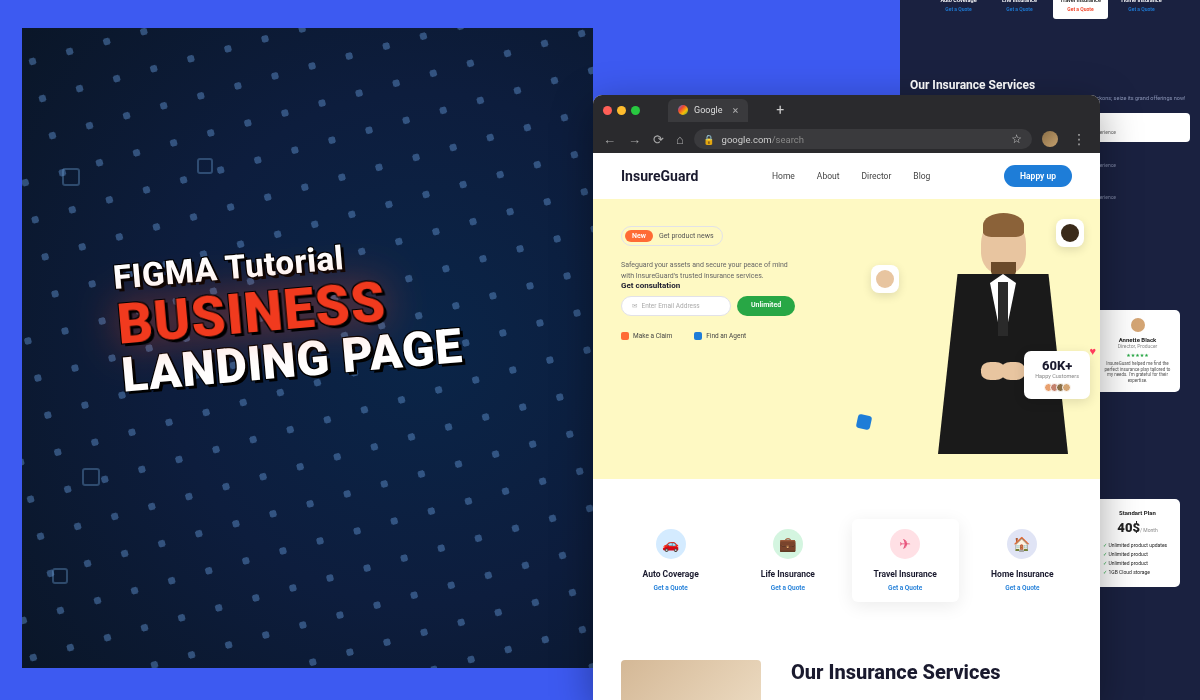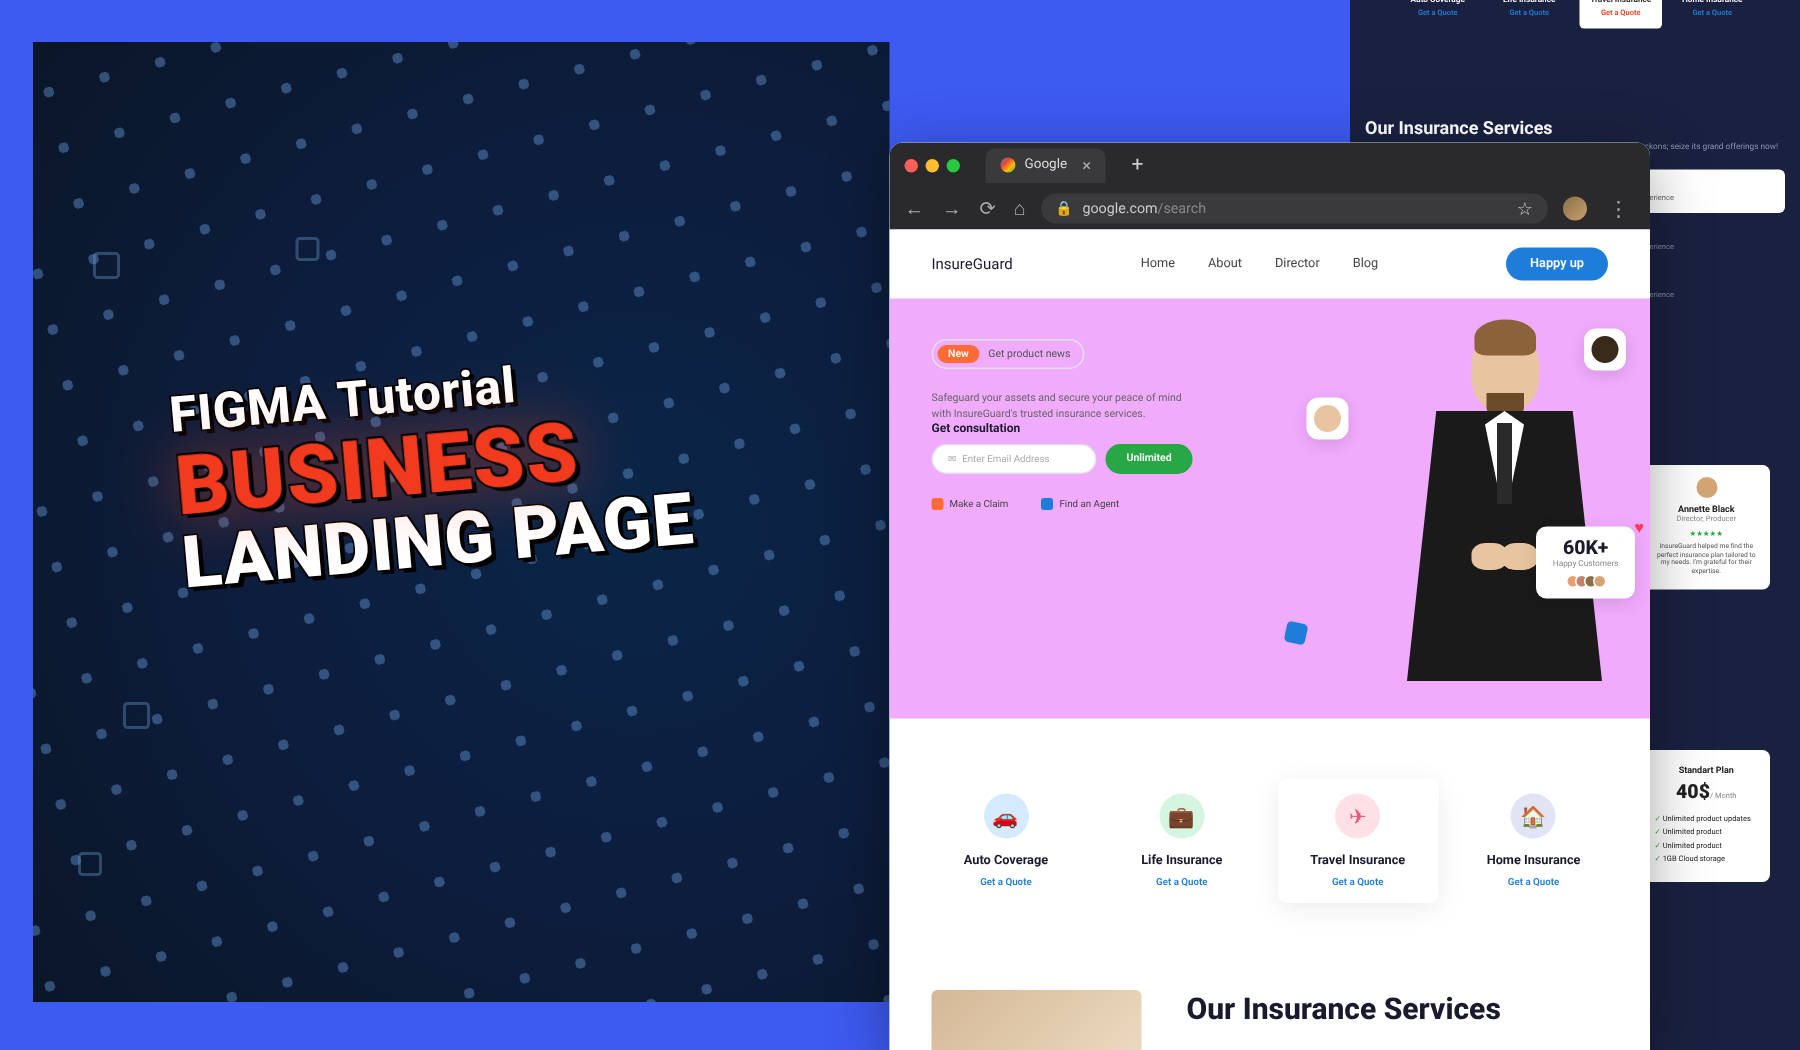--- a/index.html
+++ b/index.html
@@ -42,44 +42,44 @@
 .rd-plans{margin-top:72px}
 .rd-pcard{background:#fff;border-radius:5px;padding:10px 8px;color:#222;width:85px;margin-left:auto;margin-right:10px;margin-top:8px}
 .rd-pt{font-size:6px;font-weight:700;text-align:center;margin-bottom:4px}
 .rd-pp{font-size:13px;font-weight:900;text-align:center}
 .rd-ppm{font-size:5px;color:#888;font-weight:400}
 .rd-pl{font-size:5px;margin-top:6px;line-height:1.8}
 .rd-pl li{list-style:none}
 .rd-pl li::before{content:"✓ ";color:#28a745}
 .browser{position:absolute;left:593px;top:95px;width:507px;height:605px;background:#fff;border-radius:9px 9px 0 0;overflow:hidden;box-shadow:0 10px 40px rgba(0,0,0,.35)}
 .br-top{height:58px;background:#2a2a2d}
-.br-tabs{display:flex;align-items:center;height:30px;padding:0 10px;gap:9px}
+.br-tabs{display:flex;align-items:center;height:30px;padding:0 10px;gap:20px}
 .tl{display:flex;gap:5px;margin-right:8px}
 .tlc{width:9px;height:9px;border-radius:50%}
 .tlr{background:#ff5f57}.tly{background:#febc2e}.tlg{background:#28c840}
 .br-tab{display:flex;align-items:center;gap:6px;background:#3a3a3d;padding:5px 10px;border-radius:6px 6px 0 0;color:#ddd;font-size:9px}
 .br-tab-fav{width:10px;height:10px;border-radius:50%;background:linear-gradient(135deg,#4285f4,#ea4335,#fbbc05,#34a853)}
 .br-tab-x{font-size:11px;cursor:pointer;opacity:.7;margin-left:4px}
 .br-plus{color:#ccc;font-size:14px;padding:3px 8px;cursor:pointer}
 .br-addr{display:flex;align-items:center;height:28px;padding:0 10px;gap:10px;color:#aaa}
 .br-nav{display:flex;gap:12px;font-size:13px}
 .br-nav span{cursor:pointer}
 .br-url{flex:1;background:#3a3a3d;border-radius:20px;height:20px;display:flex;align-items:center;padding:0 10px;gap:6px;font-size:9.5px;color:#ccc}
 .br-url-t{flex:1}
 .br-url-s{color:#888}
 .br-star{font-size:12px}
 .br-avatar{width:16px;height:16px;border-radius:50%;background:linear-gradient(135deg,#8b6f47,#c4a06e)}
 .br-dots{font-size:14px;padding:0 4px}
 .page{height:547px;overflow:hidden;background:#fff}
 .nav{display:flex;align-items:center;justify-content:space-between;padding:12px 28px;font-size:8.5px}
-.nav-logo{font-weight:400;font-size:10px;color:#1a1a2e}
+.nav-logo{font-weight:700;font-size:14px;color:#1a1a2e}
 .nav-links{display:flex;gap:22px;color:#444}
 .nav-links span{cursor:pointer}
 .nav-btn{background:#1e7dd8;color:#fff;padding:6px 16px;border-radius:15px;font-weight:600;cursor:pointer}
-.hero{display:flex;padding:10px 28px 20px;background:#f0abfc;position:relative;min-height:280px}
+.hero{display:flex;padding:10px 28px 20px;background:#fef9c3;position:relative;min-height:280px}
 .hero-l{flex:1;padding-top:14px}
 .pill{display:inline-flex;align-items:center;gap:6px;font-size:7px;border:1px solid #e2e2e8;border-radius:12px;padding:3px 8px 3px 3px;margin-bottom:14px}
 .pill-new{background:#ff6b35;color:#fff;padding:2px 7px;border-radius:10px;font-weight:600}
 .pill-t{color:#555}
 .hero-h{font-size:23px;font-weight:800;color:#1a1a2e;line-height:1.22;margin-bottom:12px}
 .hero-p{font-size:7px;color:#666;line-height:1.5;max-width:170px}
 .hero-gc{font-size:8px;font-weight:700;color:#1a1a2e;margin-bottom:6px}
 .email-row{display:flex;gap:6px;margin-bottom:16px}
 .email-in{flex:0 0 110px;border:1px solid #e2e2e8;background:#fff;border-radius:16px;padding:5px 10px;font-size:6.5px;color:#aaa;display:flex;align-items:center;gap:4px}
 .email-btn{background:#28a745;color:#fff;border-radius:16px;padding:5px 14px;font-size:7px;font-weight:600;cursor:pointer}

